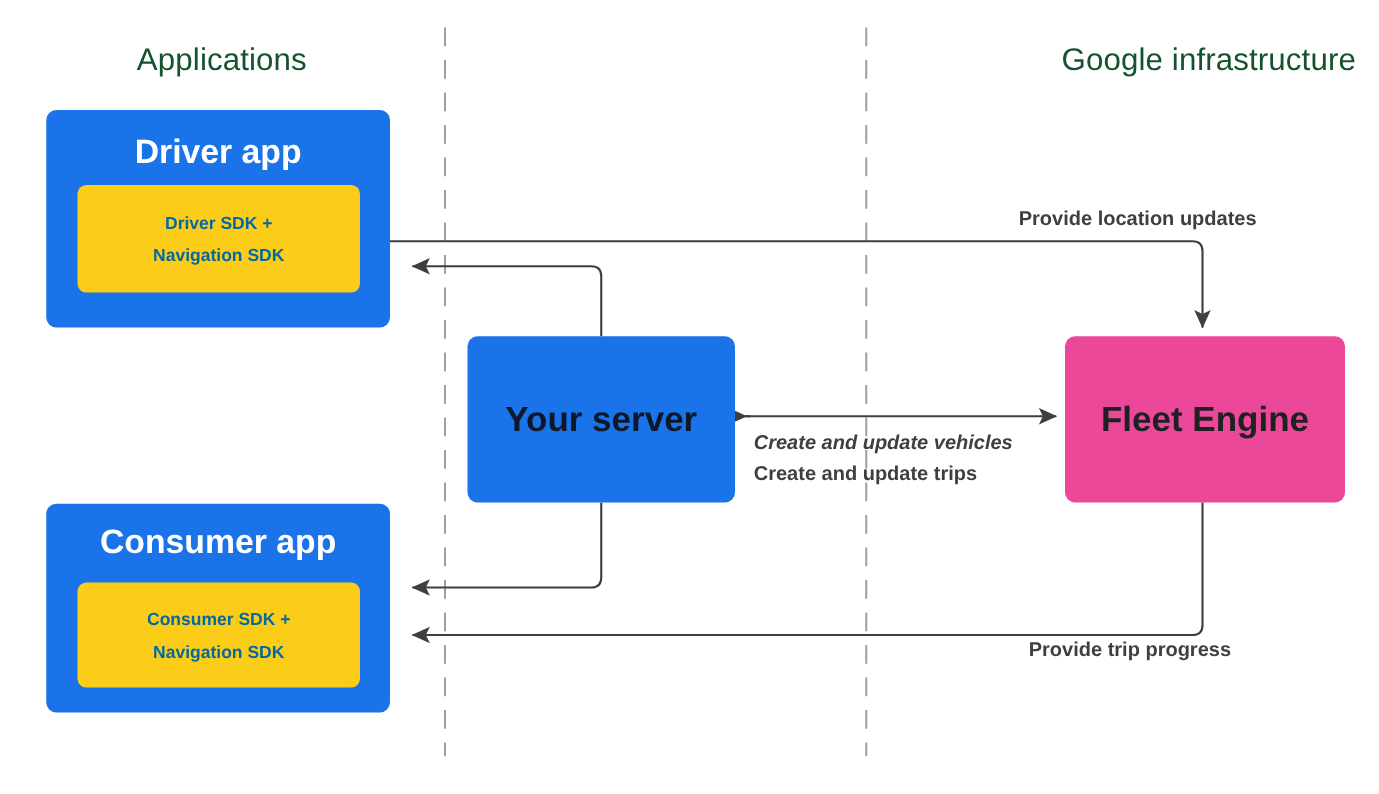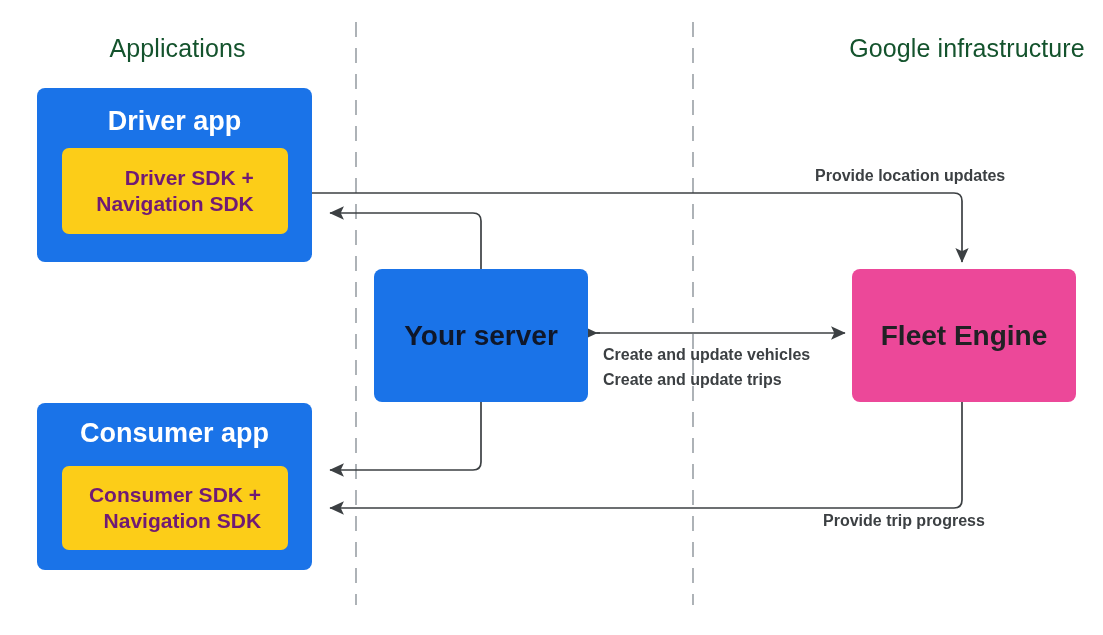--- a/index.html
+++ b/index.html
@@ -66,26 +66,26 @@
   .sdk-box {
     position: absolute;
     background: #fccd18;
     border-radius: 7px;
     box-sizing: border-box;
     display: flex;
     align-items: center;
     justify-content: center;
   }
   .sdk-label {
-    color: #701a75;
-    font-family: "Liberation Sans", sans-serif;
-    font-weight: bold;
-    font-size: 21px;
+    color: #0369a1;
+    font-family: "Liberation Sans", sans-serif;
+    font-weight: bold;
+    font-size: 14px;
     line-height: 26px;
-    text-align: right;
+    text-align: center;
     white-space: pre-line;
   }
 
   #driver-app   { left: 37px;  top: 88px;  width: 275px; height: 174px; }
   #driver-app .app-title { top: 17px; }
   #driver-sdk   { left: 62px;  top: 148px; width: 226px; height: 86px; }
 
   #consumer-app { left: 37px;  top: 403px; width: 275px; height: 167px; }
   #consumer-app .app-title { top: 14px; }
   #consumer-sdk { left: 62px;  top: 466px; width: 226px; height: 84px; }
@@ -128,21 +128,21 @@
   .edge-label {
     position: absolute;
     color: #3c4043;
     font-family: "Liberation Sans", sans-serif;
     font-weight: bold;
     font-size: 16px;
     line-height: 22px;
     white-space: nowrap;
   }
   #lbl-location-updates { left: 815px; top: 165px; }
-  #lbl-create-vehicles  { left: 603px; top: 344px; }
+  #lbl-create-vehicles  { left: 603px; top: 344px; font-style: italic; }
   #lbl-create-trips     { left: 603px; top: 369px; }
   #lbl-trip-progress    { left: 823px; top: 510px; }
 </style>
 </head>
 <body>
 
 <div id="diagram">
 
   <svg id="wires" viewBox="0 0 1103 635" width="1103" height="635" aria-hidden="true">
     <defs>

